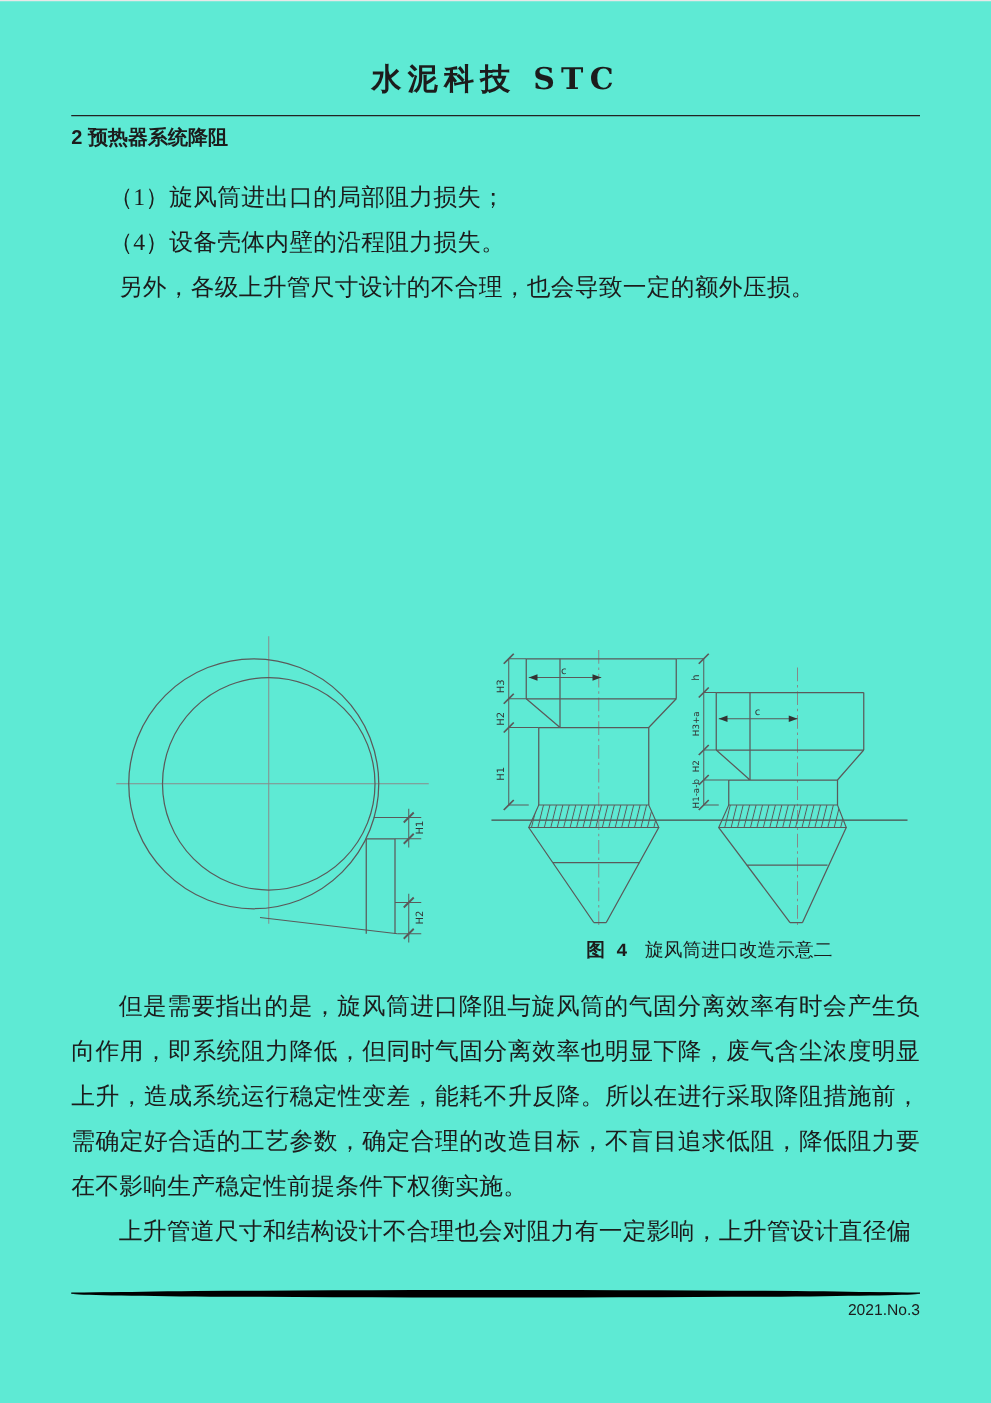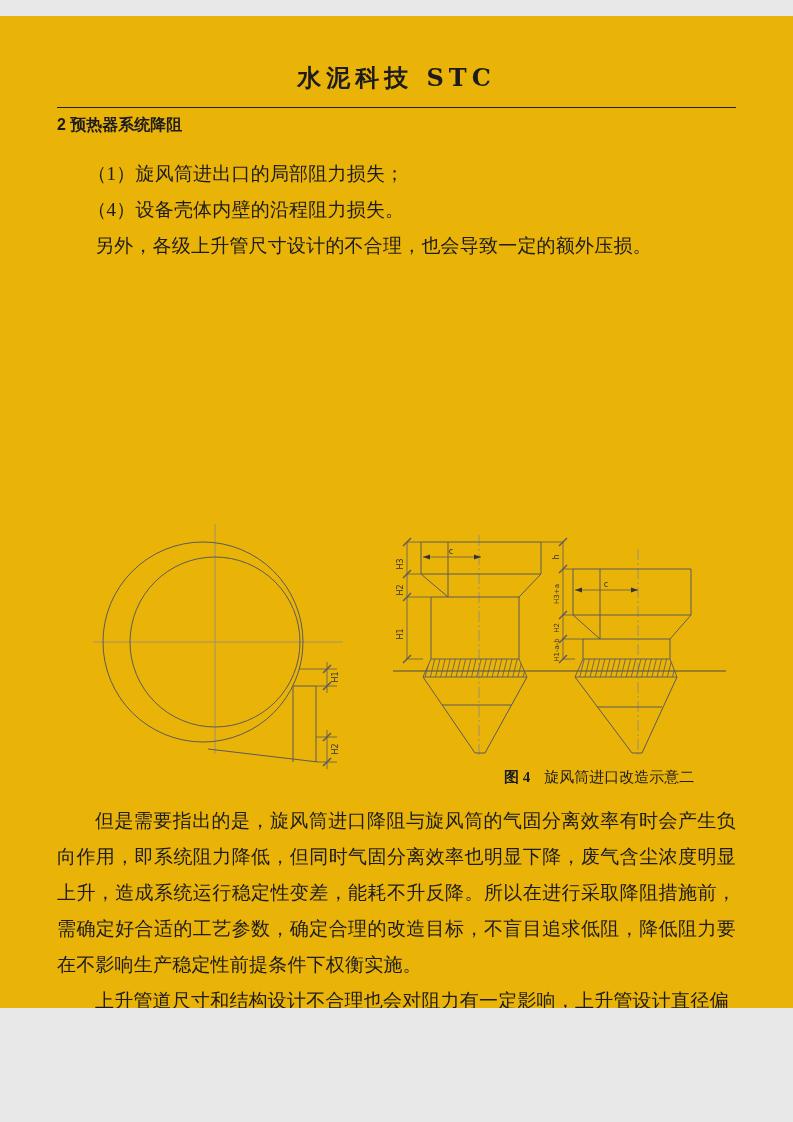--- a/index.html
+++ b/index.html
@@ -1,19 +1,19 @@
 <!DOCTYPE html>
 <html><head>
 <meta charset="utf-8">
 <style>
   * { margin:0; padding:0; box-sizing:border-box; }
   html,body { background:#e8e8e8; }
   .page {
-    position:relative; width:793px; height:992px; margin:16px auto;
-    background:#eab308; overflow:hidden; color:#1c1c1c;
+    position:relative; width:793px; height:1122px; margin:1px auto;
+    background:#5eead4; overflow:hidden; color:#1c1c1c;
     font-family:"Liberation Serif","DejaVu Serif",serif;
   }
   .journal-title {
     position:absolute; top:46px; left:0; width:100%;
     text-align:center; font-size:24px; font-weight:700;
     letter-spacing:5px; font-family:"DejaVu Serif",serif;
   }
   .header-rule {
     position:absolute; top:91px; left:57px; width:679px; height:0;
     border-top:1.6px solid #222;
@@ -32,21 +32,21 @@
   }
   .list-item { text-indent:1.6em; }
   .fig-svg { position:absolute; }
   .fig3-svg { left:75px; top:503px; }
   .fig4-svg { left:393px; top:511px; }
   .fig-caption {
     position:absolute; top:751px; font-size:15px; line-height:20px;
     white-space:nowrap;
   }
   .cap3 { left:112px; }
-  .cap4 { left:504px; }
+  .cap4 { left:469px;font-family:Liberation Mono, monospace; }
   .fig-caption .fig-label { font-weight:700; margin-right:14px; }
   .footer-lens {
     position:absolute; top:1031px; left:57px; width:679px; height:6px;
     background:#000; border-radius:50%;
   }
   .footer-line {
     position:absolute; top:1033px; left:57px; width:679px; height:0;
     border-top:1px solid #000;
   }
   .footer-row {

